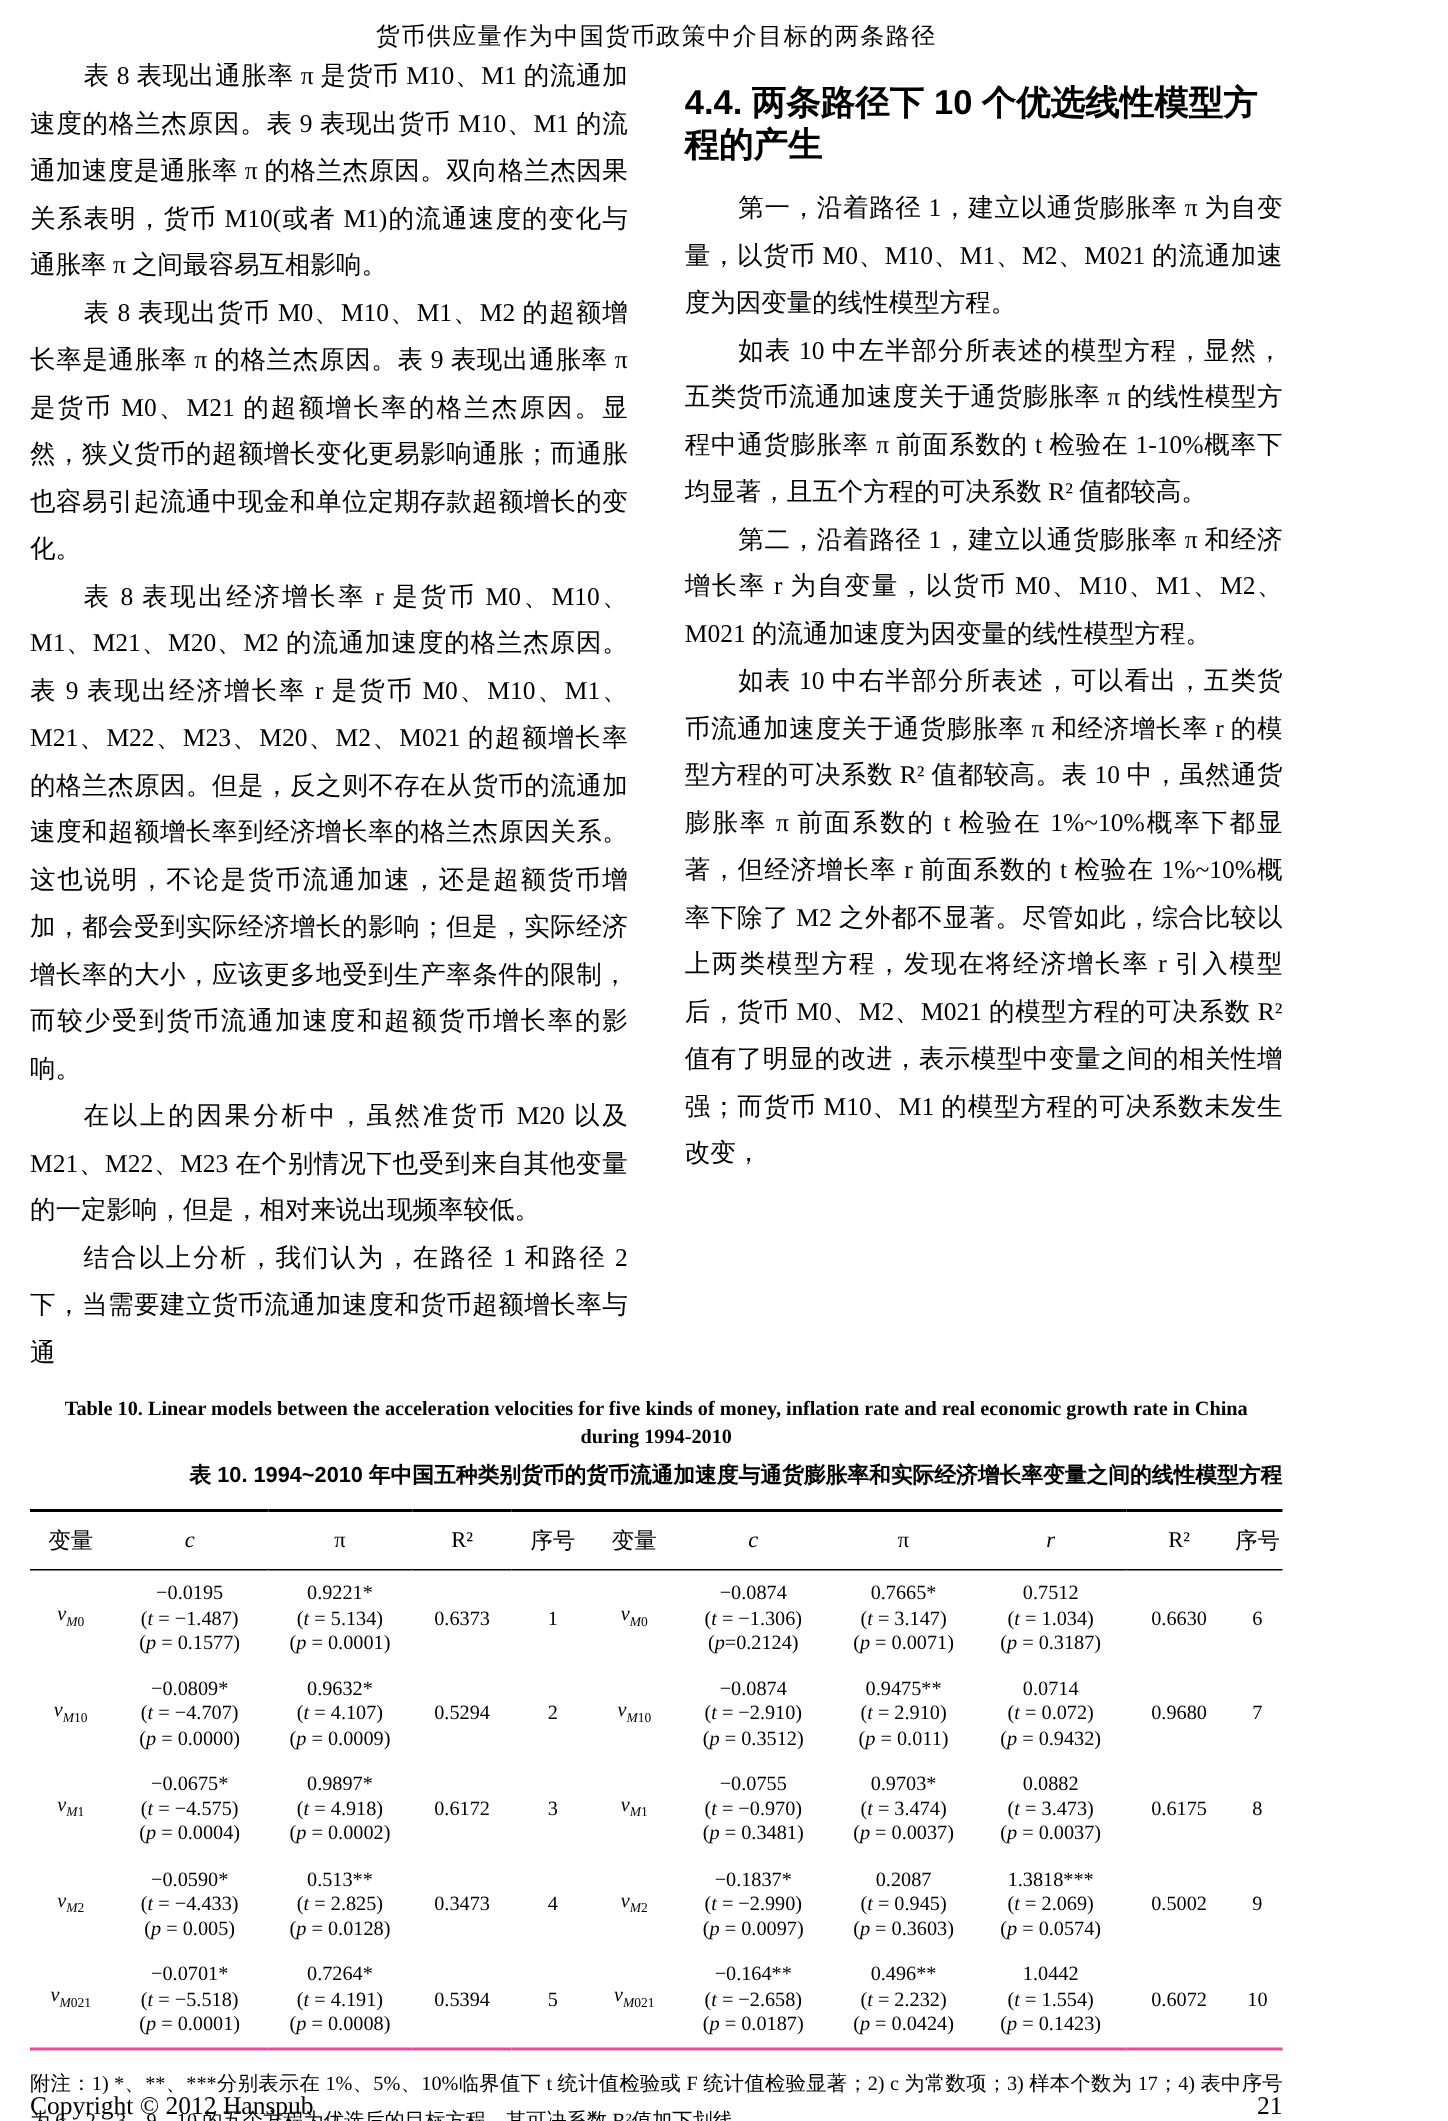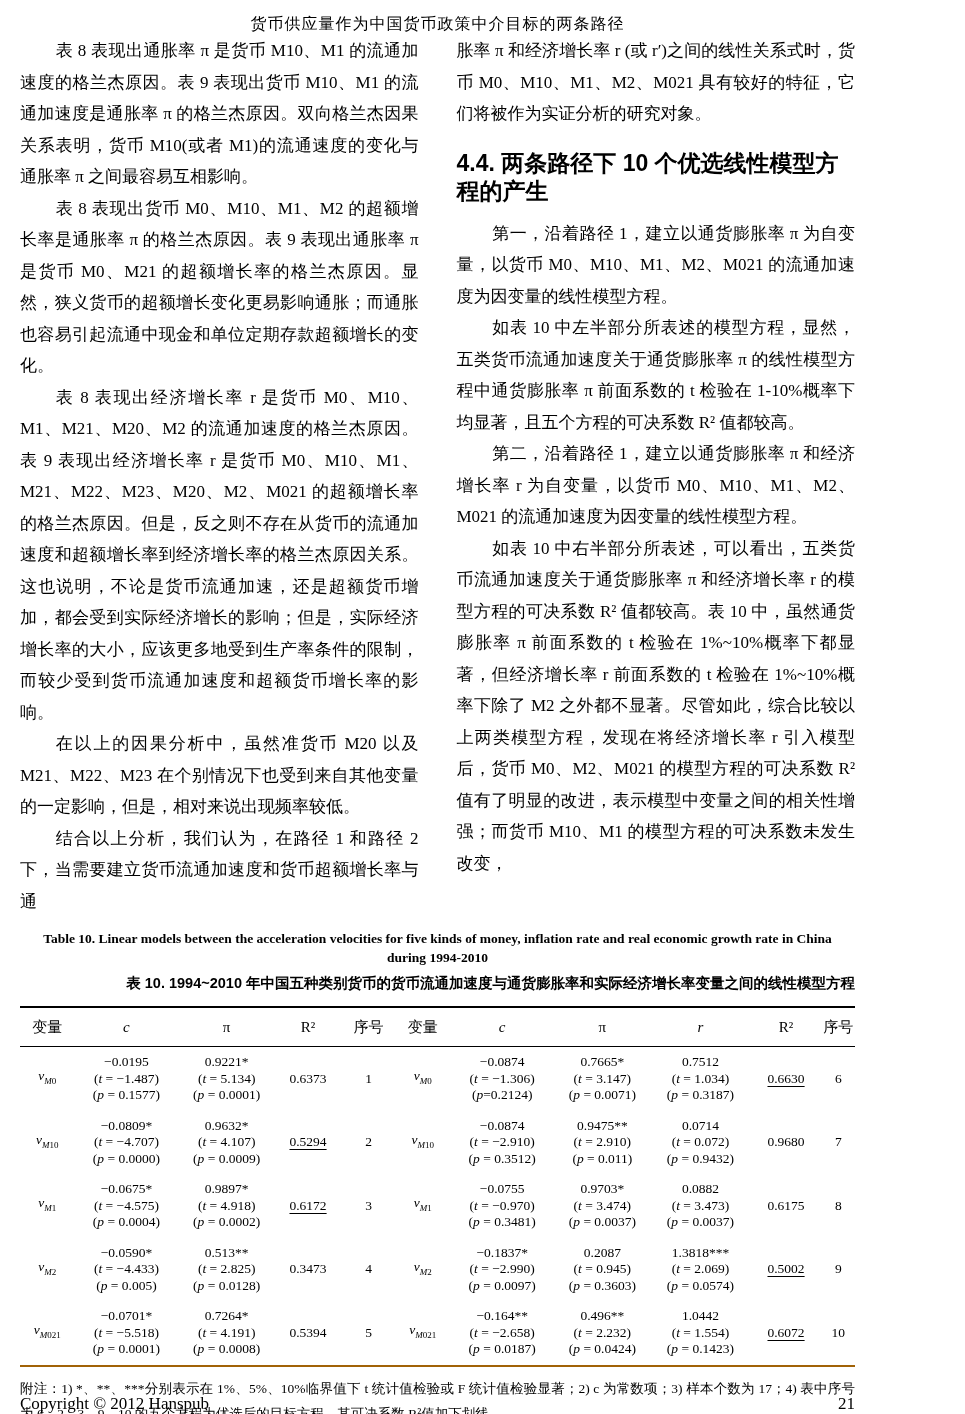--- a/index.html
+++ b/index.html
@@ -16,27 +16,27 @@
   .section-heading { font-family:"Liberation Sans","DejaVu Sans",sans-serif; font-size:23px;
                      font-weight:bold; margin:19px 0 13px 0; line-height:28px; }
 
   .table-block { margin-top:12px; }
   .caption-en { font-weight:bold; text-align:center; font-size:13.5px; line-height:19px;
                 padding:0 10px; }
   .caption-zh { font-weight:bold; text-align:right; font-size:14.5px; margin-top:7px;
                 font-family:"Liberation Sans","DejaVu Sans",sans-serif; }
 
   table { width:100%; border-collapse:collapse; margin-top:13px;
-          border-top:2px solid #000; border-bottom:2px solid #a16207; }
+          border-top:2px solid #000; border-bottom:2px solid #ec4899; }
   thead th { font-weight:normal; font-size:15px; padding:10px 0 9px 0; border-bottom:1.2px solid #000; }
   thead th.it { font-style:italic; }
   tbody td { text-align:center; font-size:13.5px; line-height:16.5px; padding:7px 0; vertical-align:middle; }
   tbody td i { font-style:italic; }
   sub { font-size:9px; }
-  .ul { text-decoration:underline; text-underline-offset:3px; }
+  .ul { text-underline-offset:3px; }
 
   .footnote { font-size:13.5px; line-height:25px; margin-top:9px; text-align:justify; }
 
   .footer { position:absolute; left:20px; right:20px; bottom:0;
             display:flex; justify-content:space-between; font-size:17px; }
 </style>
 </head>
 <body>
 
 <div class="page">
@@ -45,21 +45,20 @@
 
   <div class="columns">
     <div class="col">
       <p class="para">表 8 表现出通胀率 π 是货币 M10、M1 的流通加速度的格兰杰原因。表 9 表现出货币 M10、M1 的流通加速度是通胀率 π 的格兰杰原因。双向格兰杰因果关系表明，货币 M10(或者 M1)的流通速度的变化与通胀率 π 之间最容易互相影响。</p>
       <p class="para">表 8 表现出货币 M0、M10、M1、M2 的超额增长率是通胀率 π 的格兰杰原因。表 9 表现出通胀率 π 是货币 M0、M21 的超额增长率的格兰杰原因。显然，狭义货币的超额增长变化更易影响通胀；而通胀也容易引起流通中现金和单位定期存款超额增长的变化。</p>
       <p class="para">表 8 表现出经济增长率 r 是货币 M0、M10、M1、M21、M20、M2 的流通加速度的格兰杰原因。表 9 表现出经济增长率 r 是货币 M0、M10、M1、M21、M22、M23、M20、M2、M021 的超额增长率的格兰杰原因。但是，反之则不存在从货币的流通加速度和超额增长率到经济增长率的格兰杰原因关系。这也说明，不论是货币流通加速，还是超额货币增加，都会受到实际经济增长的影响；但是，实际经济增长率的大小，应该更多地受到生产率条件的限制，而较少受到货币流通加速度和超额货币增长率的影响。</p>
       <p class="para">在以上的因果分析中，虽然准货币 M20 以及 M21、M22、M23 在个别情况下也受到来自其他变量的一定影响，但是，相对来说出现频率较低。</p>
       <p class="para">结合以上分析，我们认为，在路径 1 和路径 2 下，当需要建立货币流通加速度和货币超额增长率与通</p>
     </div>
     <div class="col">
-      <p class="para noindent">胀率 π 和经济增长率 r (或 r′)之间的线性关系式时，货币 M0、M10、M1、M2、M021 具有较好的特征，它们将被作为实证分析的研究对象。</p>
       <h2 class="section-heading">4.4. 两条路径下 10 个优选线性模型方程的产生</h2>
       <p class="para">第一，沿着路径 1，建立以通货膨胀率 π 为自变量，以货币 M0、M10、M1、M2、M021 的流通加速度为因变量的线性模型方程。</p>
       <p class="para">如表 10 中左半部分所表述的模型方程，显然，五类货币流通加速度关于通货膨胀率 π 的线性模型方程中通货膨胀率 π 前面系数的 t 检验在 1-10%概率下均显著，且五个方程的可决系数 R² 值都较高。</p>
       <p class="para">第二，沿着路径 1，建立以通货膨胀率 π 和经济增长率 r 为自变量，以货币 M0、M10、M1、M2、M021 的流通加速度为因变量的线性模型方程。</p>
       <p class="para">如表 10 中右半部分所表述，可以看出，五类货币流通加速度关于通货膨胀率 π 和经济增长率 r 的模型方程的可决系数 R² 值都较高。表 10 中，虽然通货膨胀率 π 前面系数的 t 检验在 1%~10%概率下都显著，但经济增长率 r 前面系数的 t 检验在 1%~10%概率下除了 M2 之外都不显著。尽管如此，综合比较以上两类模型方程，发现在将经济增长率 r 引入模型后，货币 M0、M2、M021 的模型方程的可决系数 R² 值有了明显的改进，表示模型中变量之间的相关性增强；而货币 M10、M1 的模型方程的可决系数未发生改变，</p>
     </div>
   </div>
 
   <div class="table-block">
     <div class="caption-en">Table 10. Linear models between the acceleration velocities for five kinds of money, inflation rate and real economic growth rate in China during 1994-2010</div>

